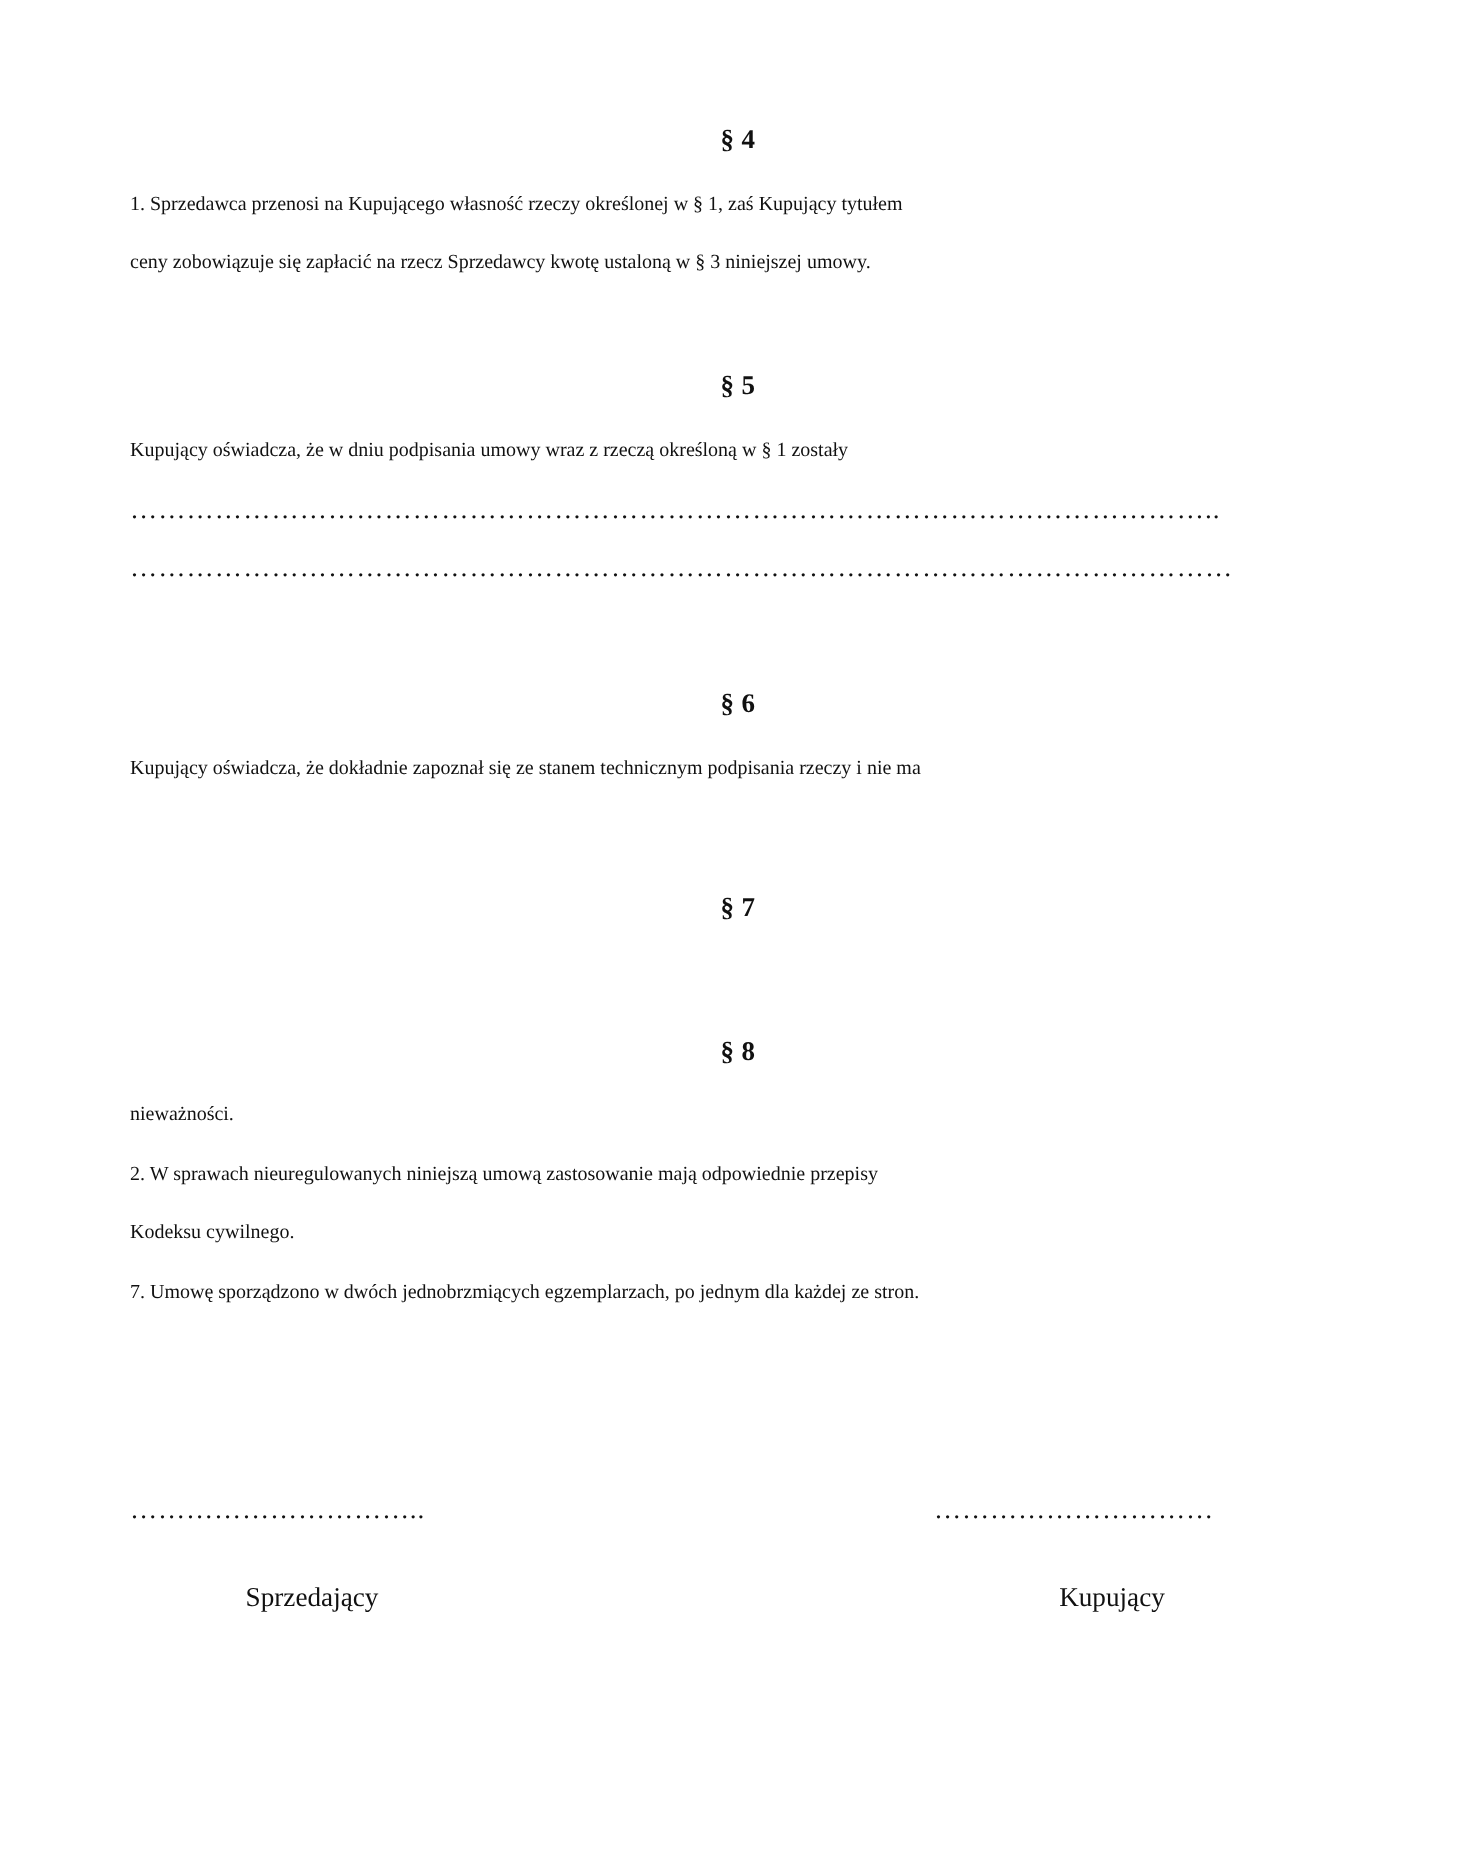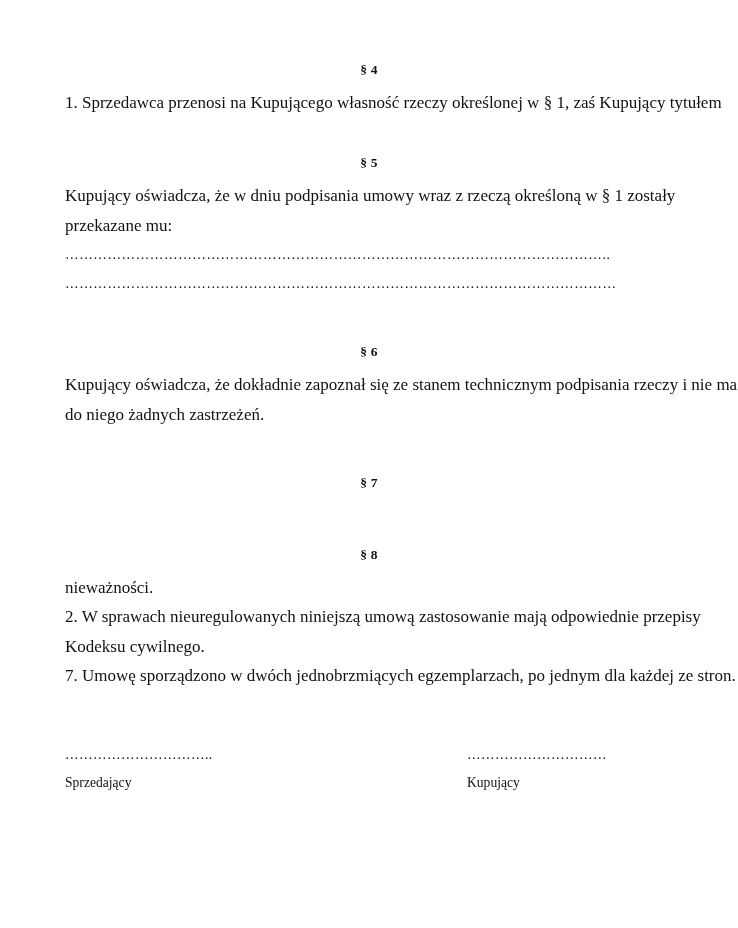--- a/index.html
+++ b/index.html
@@ -26,21 +26,21 @@
   .section-heading {
     text-align: center;
     font-weight: bold;
     font-size: 13.5px;
     line-height: 1.25;
     letter-spacing: 0.2px;
     margin: 0;
     padding: 0;
   }
   .para-line {
-    font-size: 17px;
+    font-size: 10px;
     line-height: 29.5px;
     white-space: nowrap;
   }
   .gap-sm { height: 9px; }
   .gap-lg { height: 38px; }
   .gap-xl { height: 46px; }
 
   .dotted-full {
     font-size: 13.6px;
     line-height: 29px;
@@ -73,51 +73,51 @@
   }
   .sig-dots {
     font-size: 13.6px;
     line-height: 14px;
     letter-spacing: 0.4px;
     white-space: nowrap;
     overflow: hidden;
     color: #111111;
   }
   .sig-label {
+    text-align: center;
     font-size: 13.6px;
     line-height: 26px;
-    margin-top: 8px;
+    margin-top: 24px;
   }
 </style>
 </head>
 <body>
 
 <div class="page">
 
   <div class="content">
 
     <div class="section-heading">§ 4</div>
     <div class="gap-sm"></div>
     <div class="para-line">1. Sprzedawca przenosi na Kupującego własność rzeczy określonej w § 1, zaś Kupujący tytułem</div>
+    <div class="para-line">ceny zobowiązuje się zapłacić na rzecz Sprzedawcy kwotę ustaloną w § 3 niniejszej umowy.</div>
 
     <div class="gap-lg"></div>
 
     <div class="section-heading">§ 5</div>
     <div class="gap-sm"></div>
     <div class="para-line">Kupujący oświadcza, że w dniu podpisania umowy wraz z rzeczą określoną w § 1 zostały</div>
-    <div class="para-line">przekazane mu:</div>
     <div class="dotted-full short">……………………………………………………………………………………………………..</div>
     <div class="dotted-full">………………………………………………………………………………………………………</div>
 
     <div class="gap-xl"></div>
 
     <div class="section-heading">§ 6</div>
     <div class="gap-sm"></div>
     <div class="para-line">Kupujący oświadcza, że dokładnie zapoznał się ze stanem technicznym podpisania rzeczy i nie ma</div>
-    <div class="para-line">do niego żadnych zastrzeżeń.</div>
 
     <div class="gap-xl"></div>
 
     <div class="section-heading">§ 7</div>
     <div class="gap-sm"></div>
 
     <div class="gap-xl"></div>
 
     <div class="section-heading">§ 8</div>
     <div class="gap-sm"></div>

